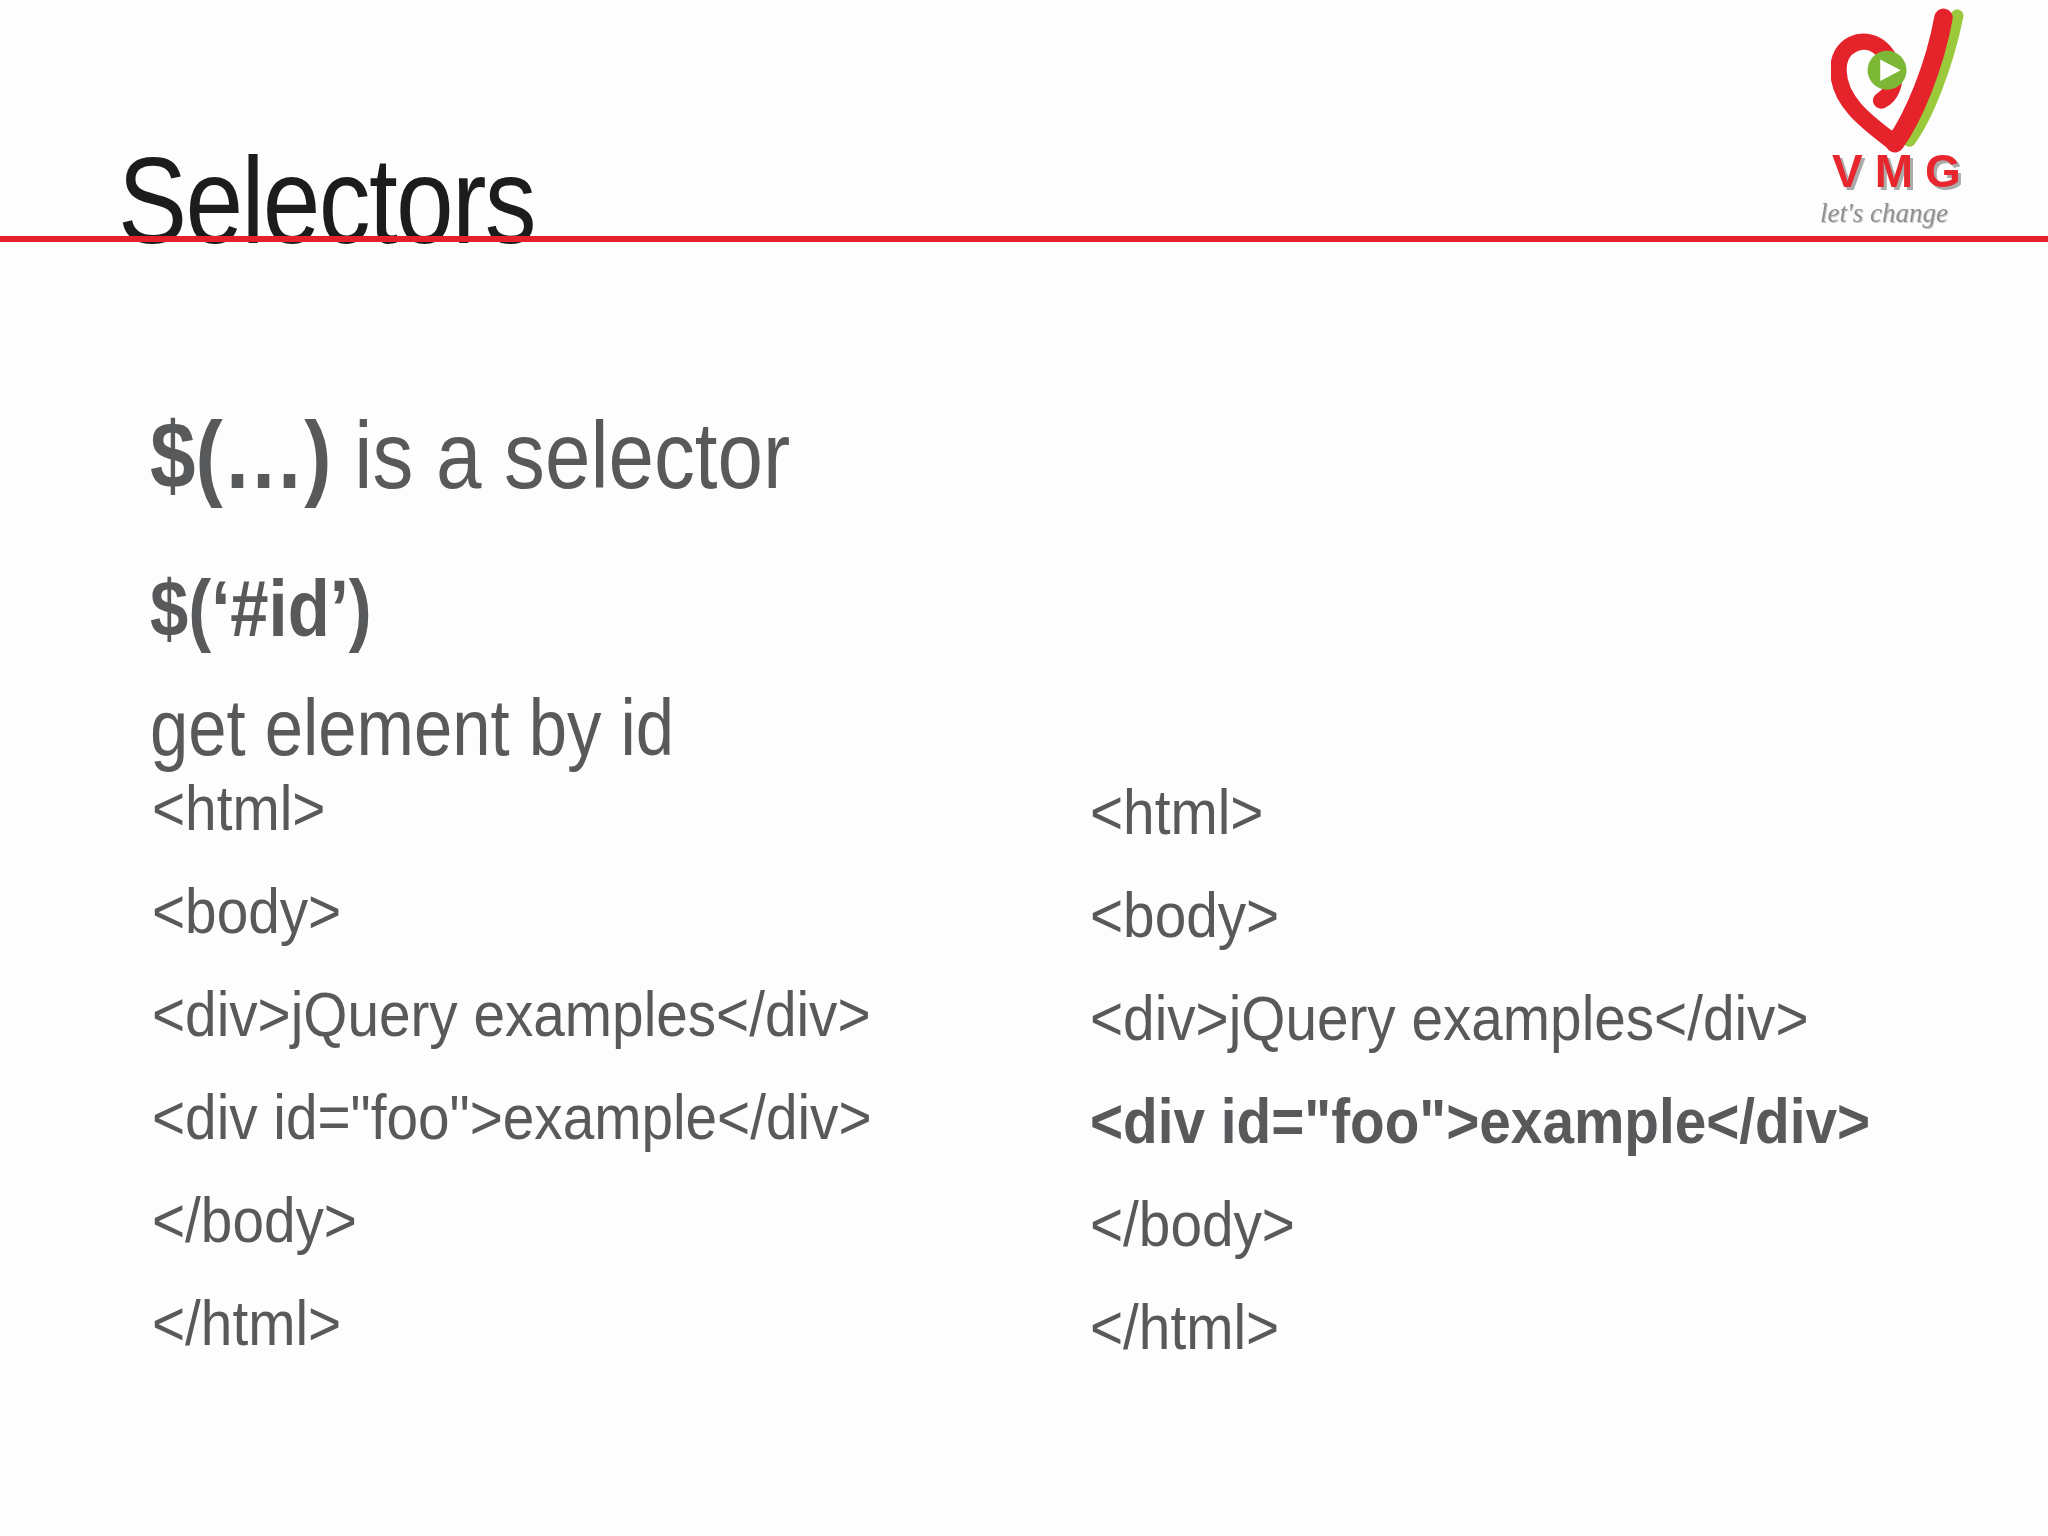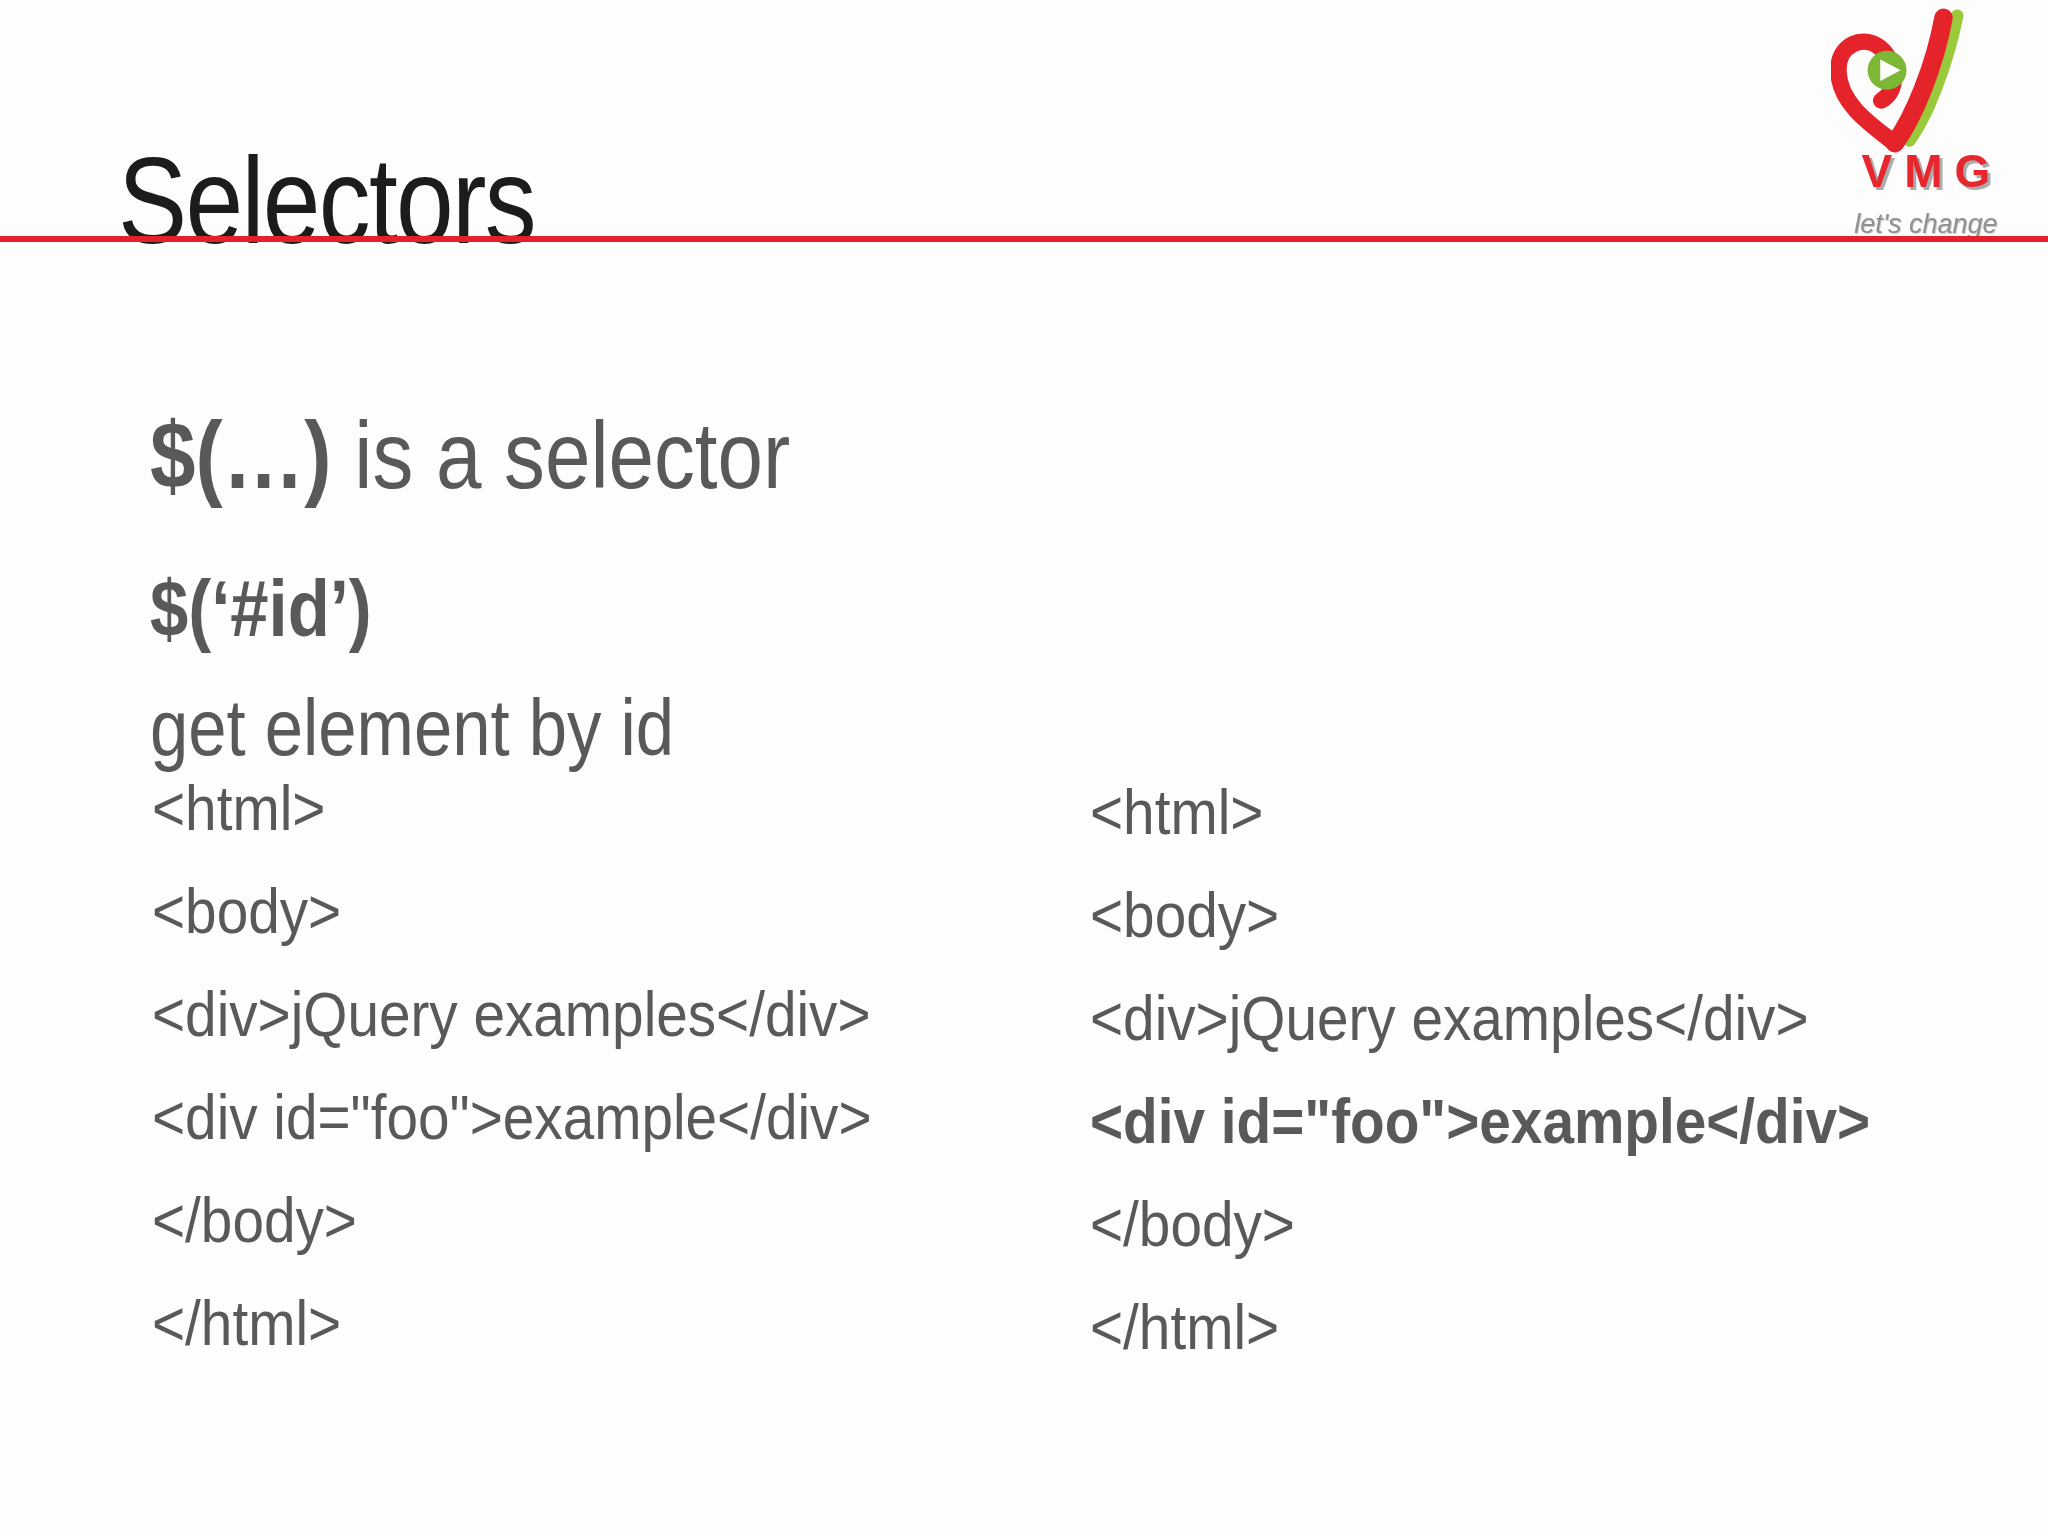--- a/index.html
+++ b/index.html
@@ -13,30 +13,30 @@
   .title {
     position:absolute; left:118px; top:58px;
     font-size:122px; font-weight:400; line-height:1;
     color:#1c1c1c; letter-spacing:-2px; white-space:nowrap;
     transform:scaleX(0.85); transform-origin:0 0;
   }
   .rule {
     position:absolute; left:0; top:236px;
     width:2048px; height:6px; background:#e4202a;
   }
-  .logo { position:absolute; top:8px; right:16px; width:212px; text-align:center; }
+  .logo { position:absolute; top:8px; right:16px; width:212px; text-align:left; }
   .logo svg { display:block; margin:0 auto; }
   .brand {
     font-size:46px; font-weight:700; color:#e8262e;
     letter-spacing:12px; text-indent:12px; line-height:1; margin-top:-6px;
     text-shadow:3px 3px 0 #ababab;
   }
   .tagline {
-    font-family:Liberation Sans, sans-serif; font-style:italic;
-    font-size:27px; color:#8f9092; line-height:1; margin-top:17px;
+    font-family:Liberation Serif, serif; font-style:italic;
+    font-size:27px; color:#8f9092; line-height:1; margin-top:6px;
     text-shadow:1px 1px 0 #cccccc;
   }
   .gray { color:#58595b; }
   .intro {
     position:absolute; left:150px; top:313px;
     font-size:95px; line-height:1; white-space:nowrap;
     transform:scaleX(0.86); transform-origin:0 0;
   }
   .intro .bold { font-weight:700; }
   .idline {

